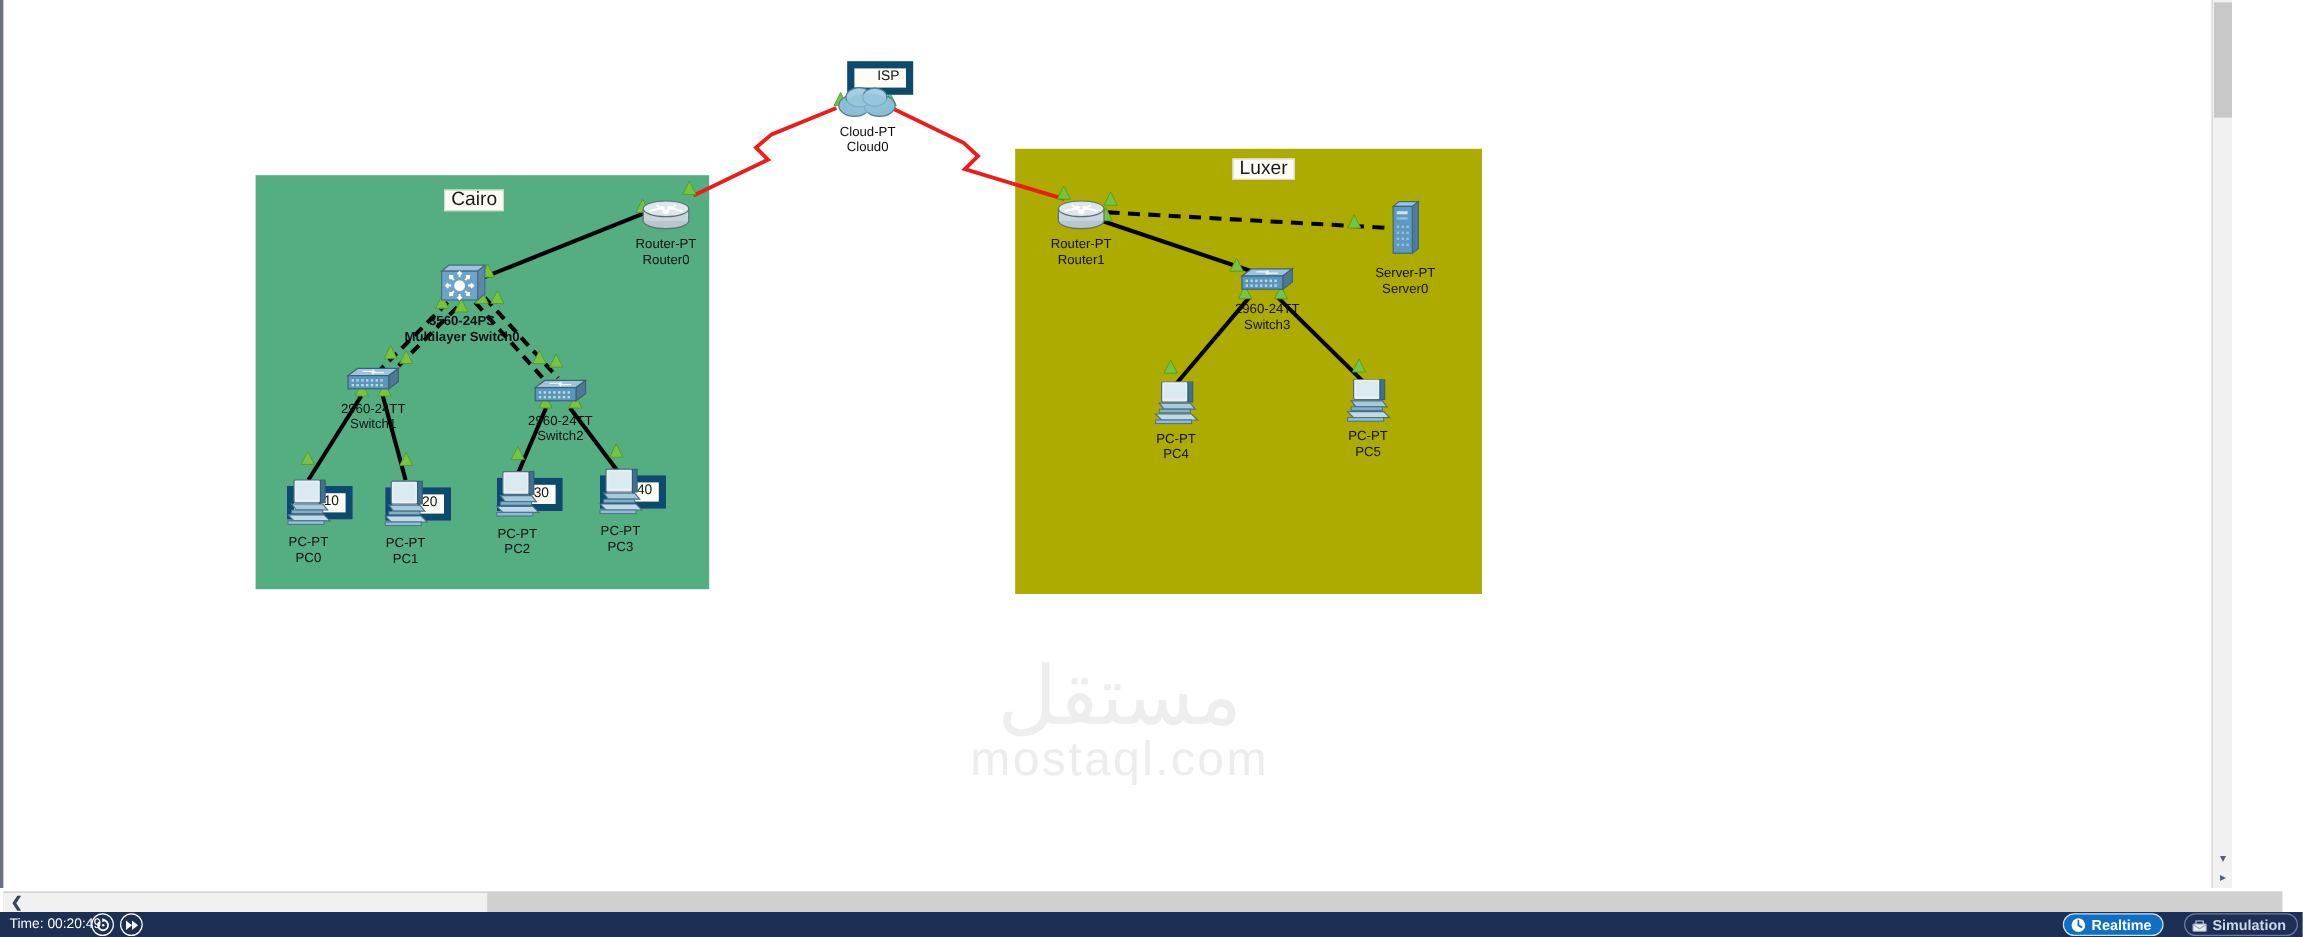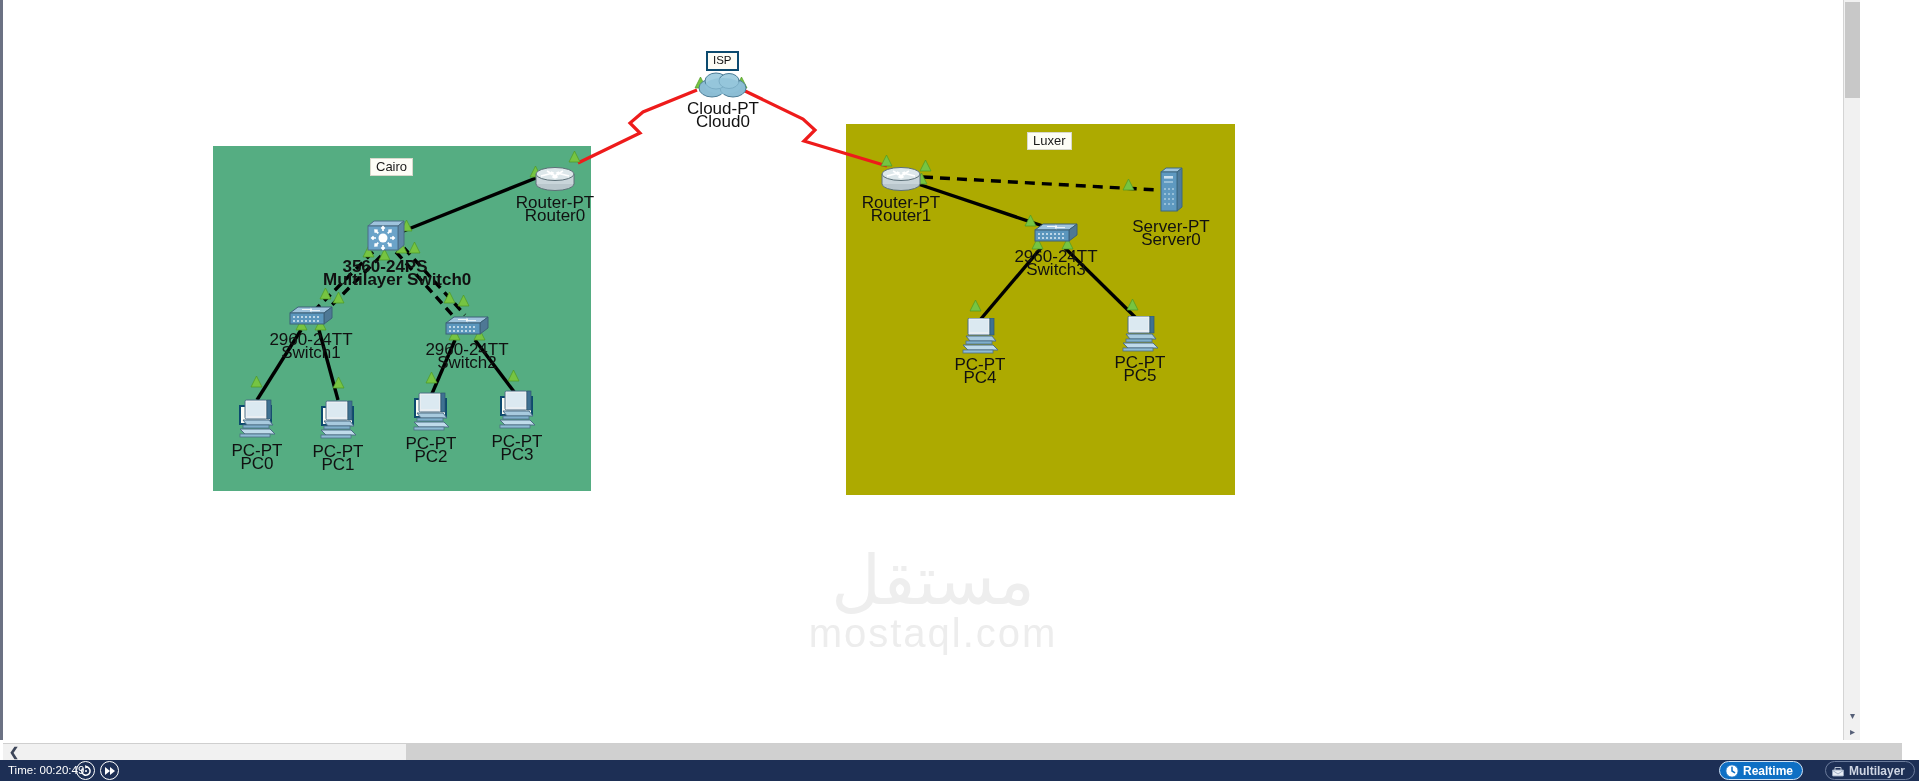--- a/index.html
+++ b/index.html
@@ -35,56 +35,56 @@
 
   
   .zone {
     position: absolute;
     border: 0;
   }
   .zone-label {
     position: absolute;
     background: #fdfdf6;
     color: #1a1a1a;
-    font-size: 13px;
+    font-size: 16px;
     line-height: 13px;
     padding: 1px 5px 2px 5px;
     border: 1px solid #d8d8cc;
     white-space: nowrap;
   }
 
   
   #links {
     position: absolute; left: 0; top: 0;
     width: 1857px; height: 740px;
     pointer-events: none;
   }
 
   
   .device {
     position: absolute;
     text-align: center;
     white-space: nowrap;
   }
   .device .caption {
-    font-size: 17px;
+    font-size: 11px;
     line-height: 12.5px;
     color: #111111;
     margin-top: 1px;
   }
   .device .caption .model { display: block; }
   .device .caption .name  { display: block; }
   .notebox {
     position: absolute;
     background: #fdfdf6;
-    border: 2px solid #0c4a6e;
+    border: 6px solid #0c4a6e;
     font-size: 11.5px;
     line-height: 13px;
     color: #111;
-    padding: 1px 5px 2px 5px;
+    padding: 1px 5px 2px 19px;
     white-space: nowrap;
   }
 
   
   #watermark {
     position: absolute;
     left: 690px; top: 545px;
     width: 480px;
     text-align: center;
     pointer-events: none;
@@ -648,17 +648,17 @@
     </div>
 
     <div class="mode-pill" id="mode-simulation">
       <span class="picon">
         <svg width="14" height="14" viewBox="0 0 14 14">
           <rect x="1.5" y="6" width="11" height="6" rx="0.6" fill="#e9eef6" stroke="#9aa8c0" stroke-width="0.9"></rect>
           <path d="M1.5 6.4 L7 10 L12.5 6.4" fill="none" stroke="#9aa8c0" stroke-width="0.9"></path>
           <path d="M4 6 L4 3.5 L10 3.5 L10 6" fill="none" stroke="#c8d2e2" stroke-width="0.9"></path>
         </svg>
       </span>
-      <span>Multilayer</span>
+      <span>Simulation</span>
     </div>
   </div>
 
 </div>
 
 </body></html>

